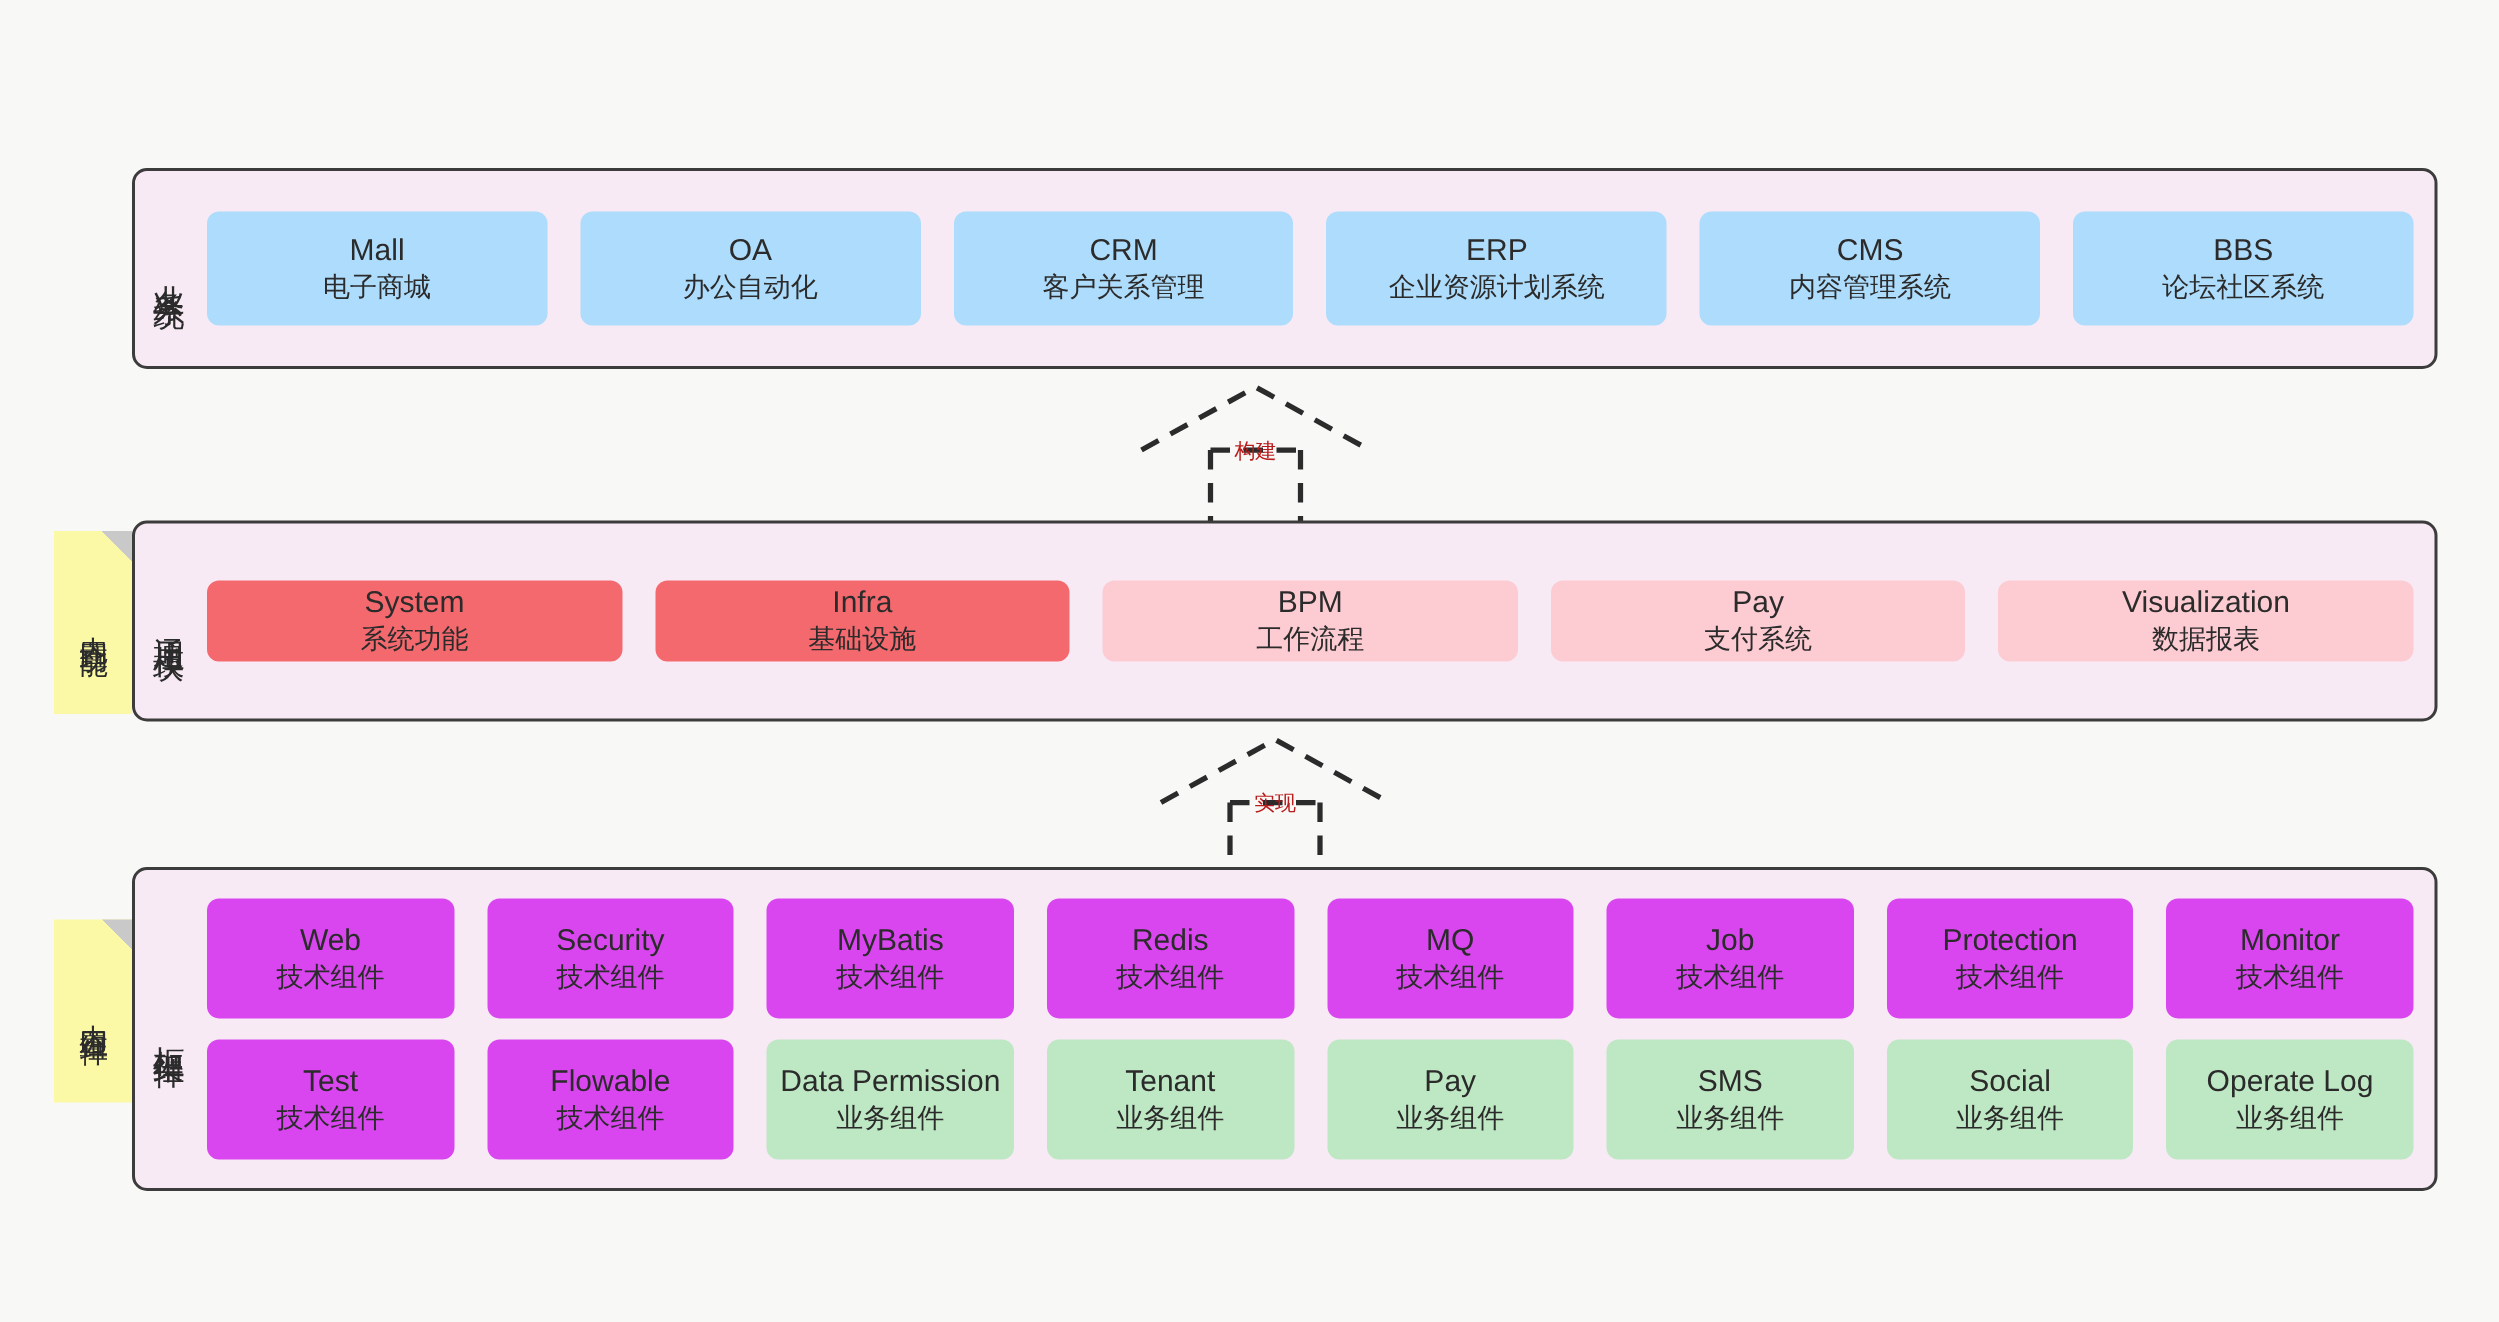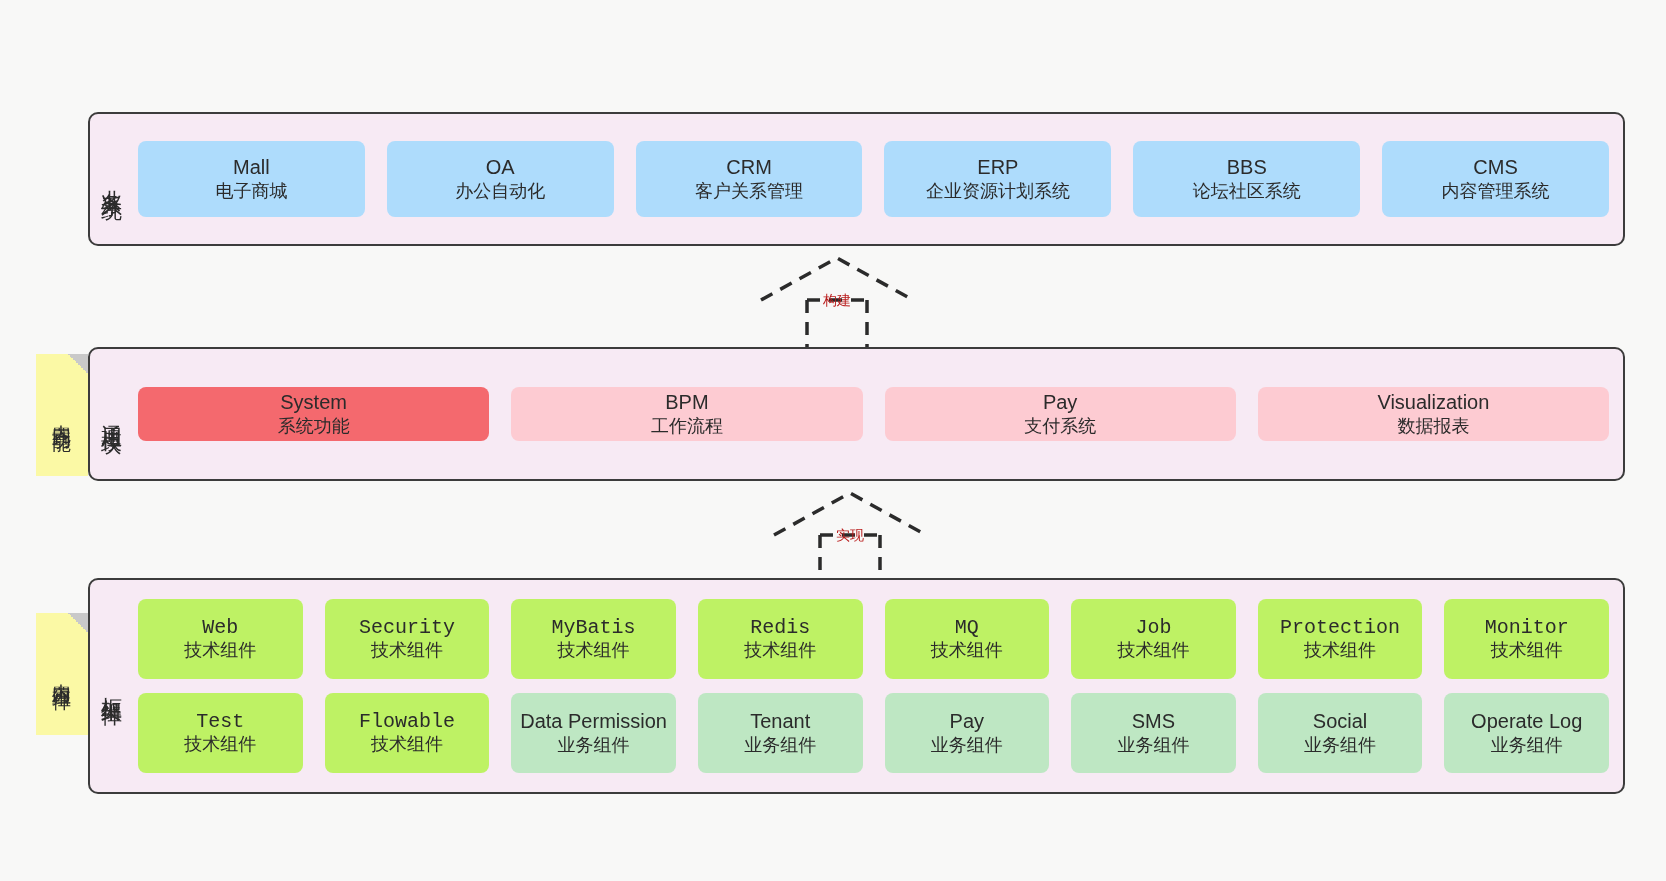--- a/index.html
+++ b/index.html
@@ -67,21 +67,21 @@
     padding: 4px 6px;
     box-sizing: border-box;
     user-select: none;
   }
   .box .en { font-size: 20px; }
   .box .cn { font-size: 18px; }
 
   .box.blue  { background: #aedcfc; }
   .box.red   { background: #f4696e; }
   .box.pink  { background: #fdcbd2; }
-  .box.green { background: #bef264; font-family: Liberation Mono, monospace; }
+  .box.green { background: #d946ef; }
   .box.lgreen{ background: #bee7c3; }
 
   
   .note {
     position: absolute;
     background: #fbf9a5;
     display: flex;
     align-items: center;
     justify-content: center;
     font-size: 19px;
@@ -138,26 +138,26 @@
       </div>
       <div class="box blue">
         <span class="en">CRM</span>
         <span class="cn">客户关系管理</span>
       </div>
       <div class="box blue">
         <span class="en">ERP</span>
         <span class="cn">企业资源计划系统</span>
       </div>
       <div class="box blue">
+        <span class="en">CMS</span>
+        <span class="cn">内容管理系统</span>
+      </div>
+      <div class="box blue">
         <span class="en">BBS</span>
         <span class="cn">论坛社区系统</span>
-      </div>
-      <div class="box blue">
-        <span class="en">CMS</span>
-        <span class="cn">内容管理系统</span>
       </div>
     </div>
   </div>
 </div>
 
 <div class="connector" style="left:757px; top:252px;">
   <svg width="160" height="96" viewBox="0 0 160 96" aria-hidden="true">
 
     <path d="M 4 48 L 80 6 L 156 48" fill="none" stroke="#2b2b2b" stroke-width="3.5" stroke-dasharray="13 9" stroke-linecap="butt"></path>
 
@@ -170,20 +170,24 @@
   <span>内置功能</span>
 </div>
 <div class="layer" id="layer-common" style="left:88px; top:347px; width:1537px; height:134px;">
   <div class="layer-title">通用模块</div>
   <div class="layer-body">
     <div class="row" style="height:54px;">
       <div class="box red">
         <span class="en">System</span>
         <span class="cn">系统功能</span>
       </div>
+      <div class="box red">
+        <span class="en">Infra</span>
+        <span class="cn">基础设施</span>
+      </div>
       <div class="box pink">
         <span class="en">BPM</span>
         <span class="cn">工作流程</span>
       </div>
       <div class="box pink">
         <span class="en">Pay</span>
         <span class="cn">支付系统</span>
       </div>
       <div class="box pink">
         <span class="en">Visualization</span>

